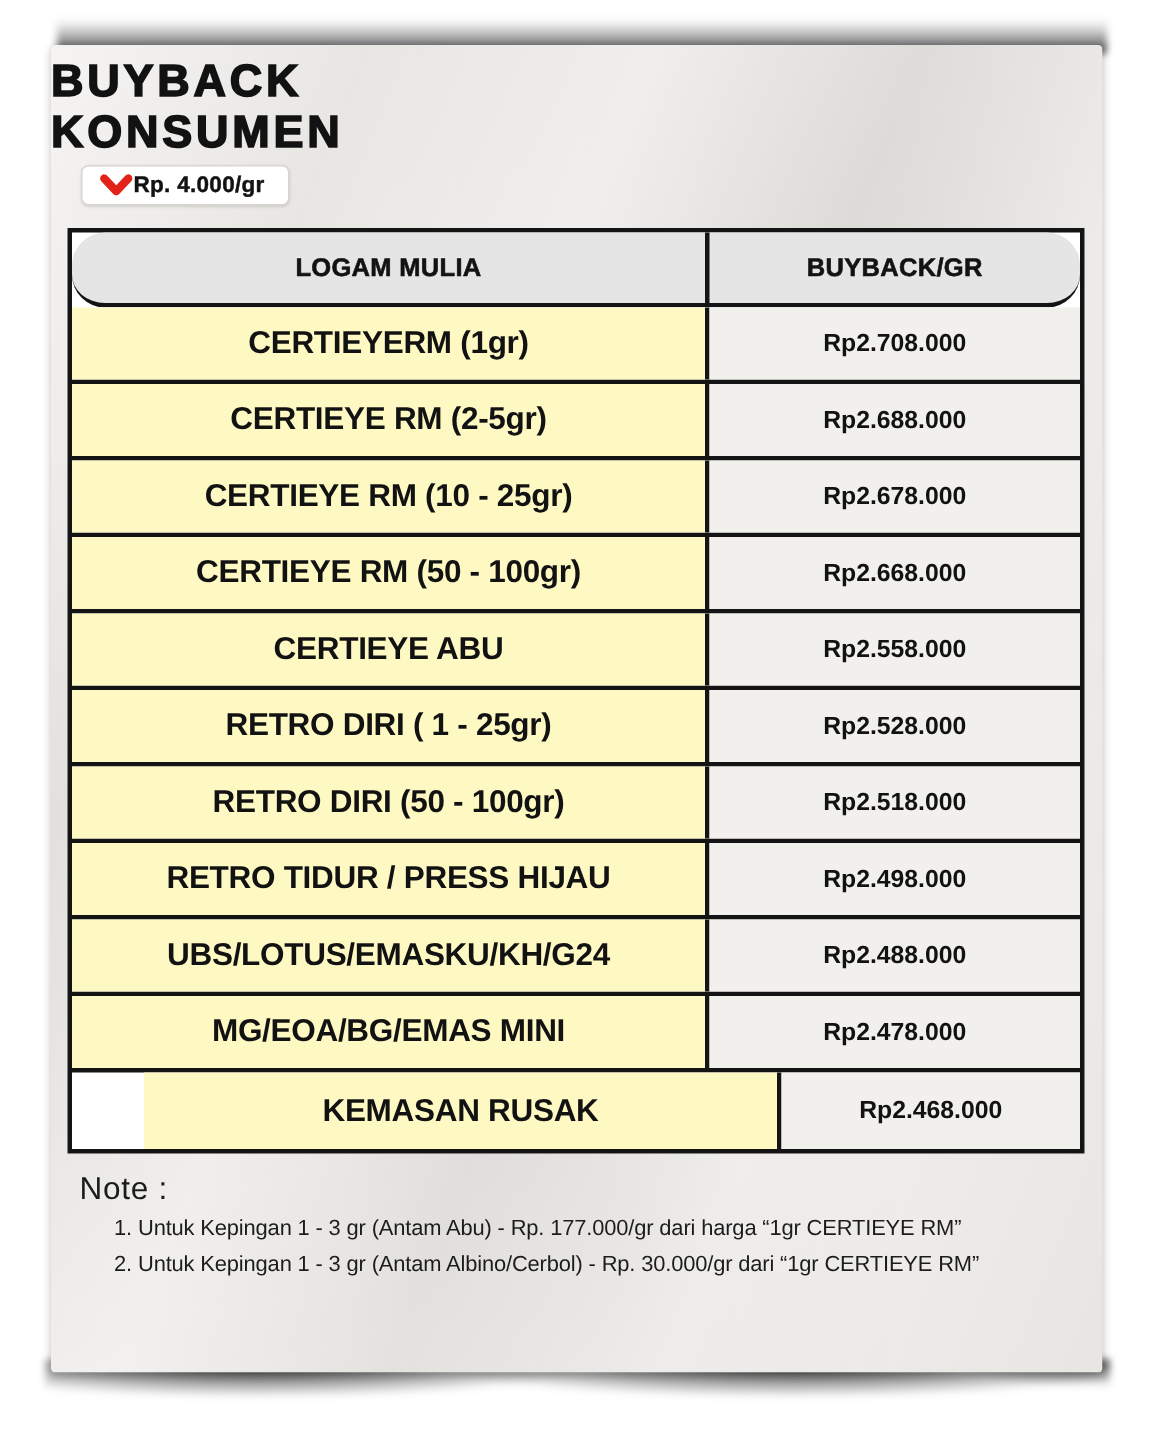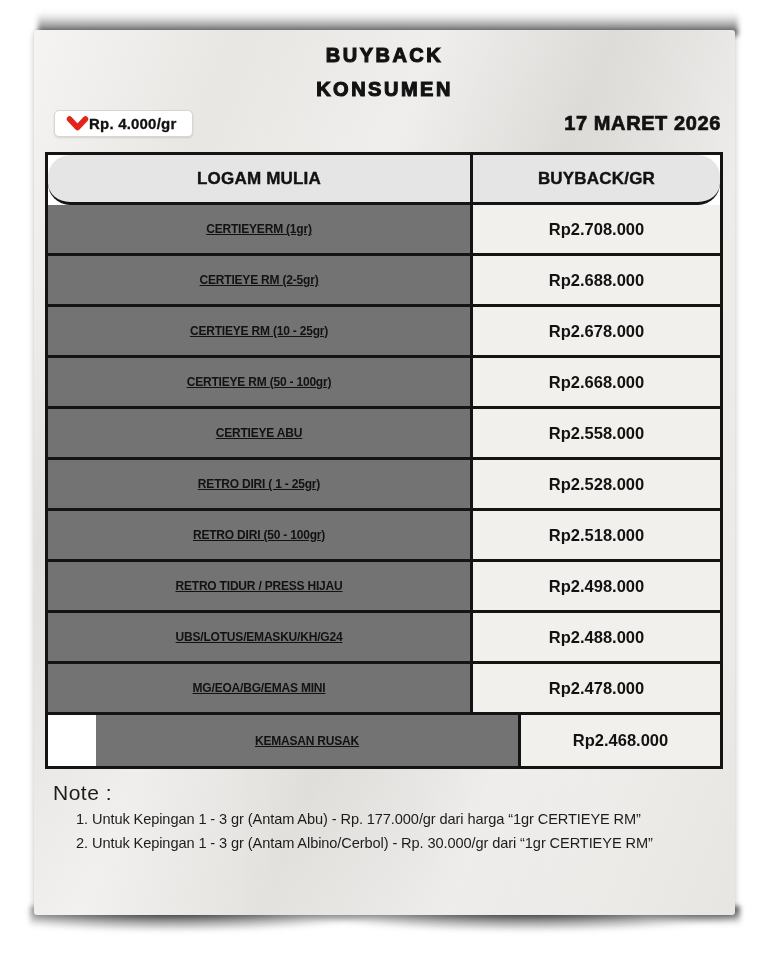--- a/index.html
+++ b/index.html
@@ -28,22 +28,22 @@
     background-color:#edebe8;
     background-image:
       linear-gradient(112deg, rgba(255,255,255,0.45) 0%, rgba(0,0,0,0.02) 20%, rgba(255,255,255,0.3) 38%, rgba(0,0,0,0.035) 55%, rgba(255,255,255,0.28) 72%, rgba(0,0,0,0.025) 100%),
       radial-gradient(ellipse at 82% 15%, rgba(0,0,0,0.04), transparent 45%),
       radial-gradient(ellipse at 12% 65%, rgba(0,0,0,0.035), transparent 40%),
       radial-gradient(ellipse at 55% 90%, rgba(0,0,0,0.03), transparent 35%);
     border-radius:3px;
     box-shadow:0 2px 6px rgba(0,0,0,0.25);
   }
 
-  .title { text-align:center; padding-top:8px; color:#121212;
-           font-weight:bold; font-size:20px; line-height:34px; letter-spacing:2.5px;
+  .title { padding-top:8px; color:#121212;
+           font-weight:bold; font-size:30px; line-height:34px; letter-spacing:2.5px;
            -webkit-text-stroke:1.1px #121212; }
 
   .meta-row { display:flex; justify-content:space-between; align-items:center;
               margin-top:2px; padding:0 14px 0 20px; height:30px; }
   .badge { display:inline-flex; align-items:center; 
            background:#ffffff; border:1px solid #d9d6d1; border-radius:5px;
            padding:4px 16px 4px 11px; box-shadow:0 1px 2px rgba(0,0,0,0.12); }
   .badge-label { font-weight:bold; font-size:15px; color:#121212; letter-spacing:0.2px;
                  -webkit-text-stroke:0.3px #121212; }
   .date { font-weight:bold; font-size:20px; color:#121212; letter-spacing:0.6px;
@@ -53,21 +53,21 @@
   .thead { display:flex; height:50px; border-bottom:3px solid #141414; }
   .th { display:flex; align-items:center; justify-content:center;
         font-weight:bold; font-size:17px; color:#121212; letter-spacing:0.2px;
         -webkit-text-stroke:0.4px #121212; }
   .tr { display:flex; height:51px; border-bottom:3px solid #141414; }
   .tr:last-child { border-bottom:none;padding-left:48px; }
   .col-item  { flex:0 0 425px; border-right:3px solid #141414; }
   .col-price { flex:1; }
   .td { display:flex; align-items:center; justify-content:center;
         font-weight:bold; color:#121212; letter-spacing:-0.2px; }
-  .td.col-item  { background:#737373; font-size:12px;text-decoration:underline; }
+  .td.col-item  { background:#fef9c3; font-size:21px; }
   .td.col-price { background:#f1f0ed; font-size:16.5px; letter-spacing:0; }
 
   .note { margin:12px 0 0 19px; color:#1c1c1c; }
   .note-heading { font-size:21px; letter-spacing:0.5px; }
   .note-item { display:flex; gap:4px; margin:4px 0 0 23px; font-size:14.6px;
                letter-spacing:-0.1px; line-height:20px; }
 </style>
 </head>
 <body>
 
@@ -84,21 +84,20 @@
 
     <div class="meta-row">
       <div class="badge">
         <span style="display:inline-flex;">
           <svg width="23" height="15" viewBox="0 0 23 15">
             <polyline points="3.5,3 11.5,11.5 19.5,3" fill="none" stroke="#e2231a" stroke-width="5.5" stroke-linecap="round" stroke-linejoin="round"></polyline>
           </svg>
         </span>
         <span class="badge-label">Rp. 4.000/gr</span>
       </div>
-      <div class="date">17 MARET 2026</div>
     </div>
 
     <div class="table">
       <div class="thead" style="background:#e5e5e5;border-radius:22px;">
         <div class="th col-item">LOGAM MULIA</div>
         <div class="th col-price">BUYBACK/GR</div>
       </div>
 
       <div class="tr">
         <div class="td col-item">CERTIEYERM (1gr)</div>

